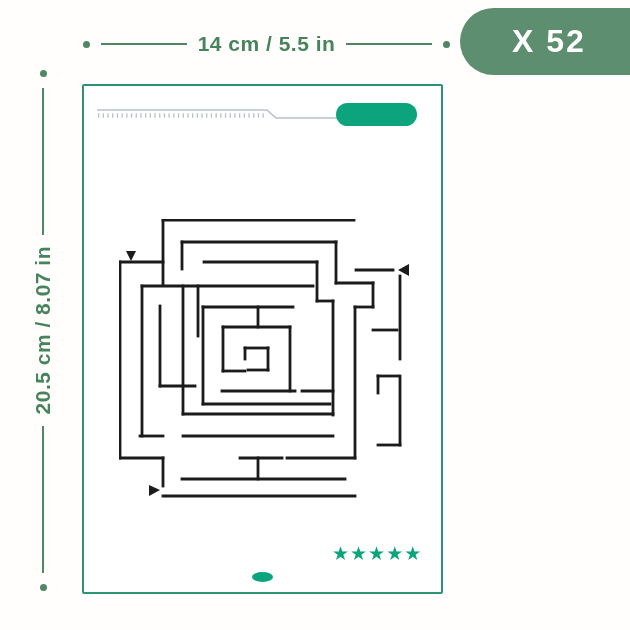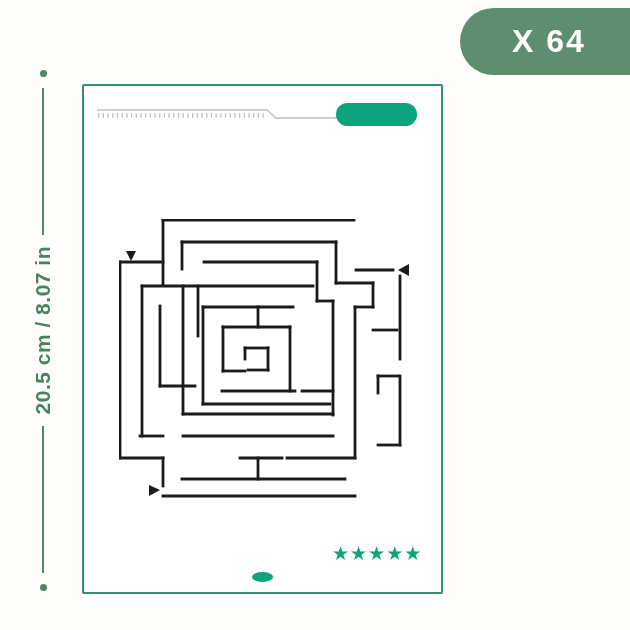--- a/index.html
+++ b/index.html
@@ -43,31 +43,38 @@
   .pill{position:absolute;left:252px;top:17px;width:81px;height:23px;border-radius:12px;background:var(--accent);}
   .maze{position:absolute;left:35px;top:133px;}
   .stars{position:absolute;left:248px;top:458px;display:flex;gap:1px;color:var(--accent);font-size:19px;line-height:19px;}
   .oval{position:absolute;left:168px;top:486px;width:21px;height:10px;border-radius:50%;background:var(--accent);}
 </style>
 </head>
 <body>
 
 <div class="scene">
 
+  <div class="dim-top">
+    <div class="dim-dot"></div>
+    <div class="dim-rule"></div>
+    <div class="dim-label">14 cm / 5.5 in</div>
+    <div class="dim-rule"></div>
+    <div class="dim-dot"></div>
+  </div>
 
   <div class="dim-left">
     <div class="dim-dot"></div>
     <div class="dim-rule-v"></div>
     <div class="dim-label-v">20.5 cm / 8.07 in</div>
     <div class="dim-rule-v"></div>
     <div class="dim-dot"></div>
   </div>
 
   <div class="badge">
-    <span>X 64</span>
+    <span>X 52</span>
   </div>
 
   <div class="card">
 
     <svg class="ruler" width="248" height="18" viewBox="0 0 248 18">
       <path d="M2,4 H172 L181,12 H243" fill="none" stroke="var(--ruler)" stroke-width="1.6"></path>
       <line x1="3" y1="9.5" x2="170" y2="9.5" stroke="var(--ruler)" stroke-width="4.5" stroke-dasharray="1.3 3.4"></line>
     </svg>
 
     <div class="pill"></div>

